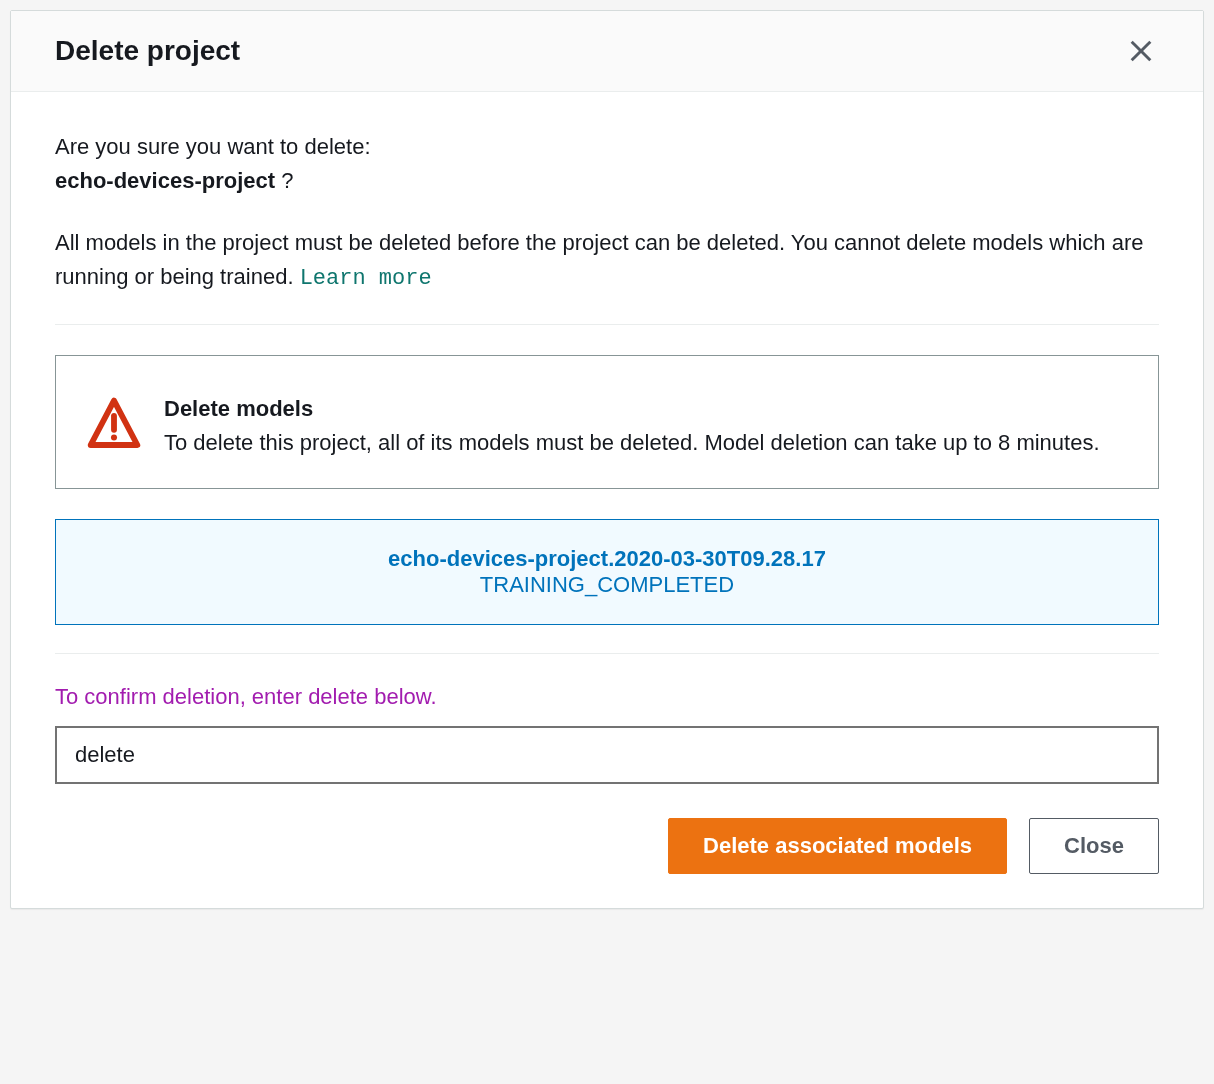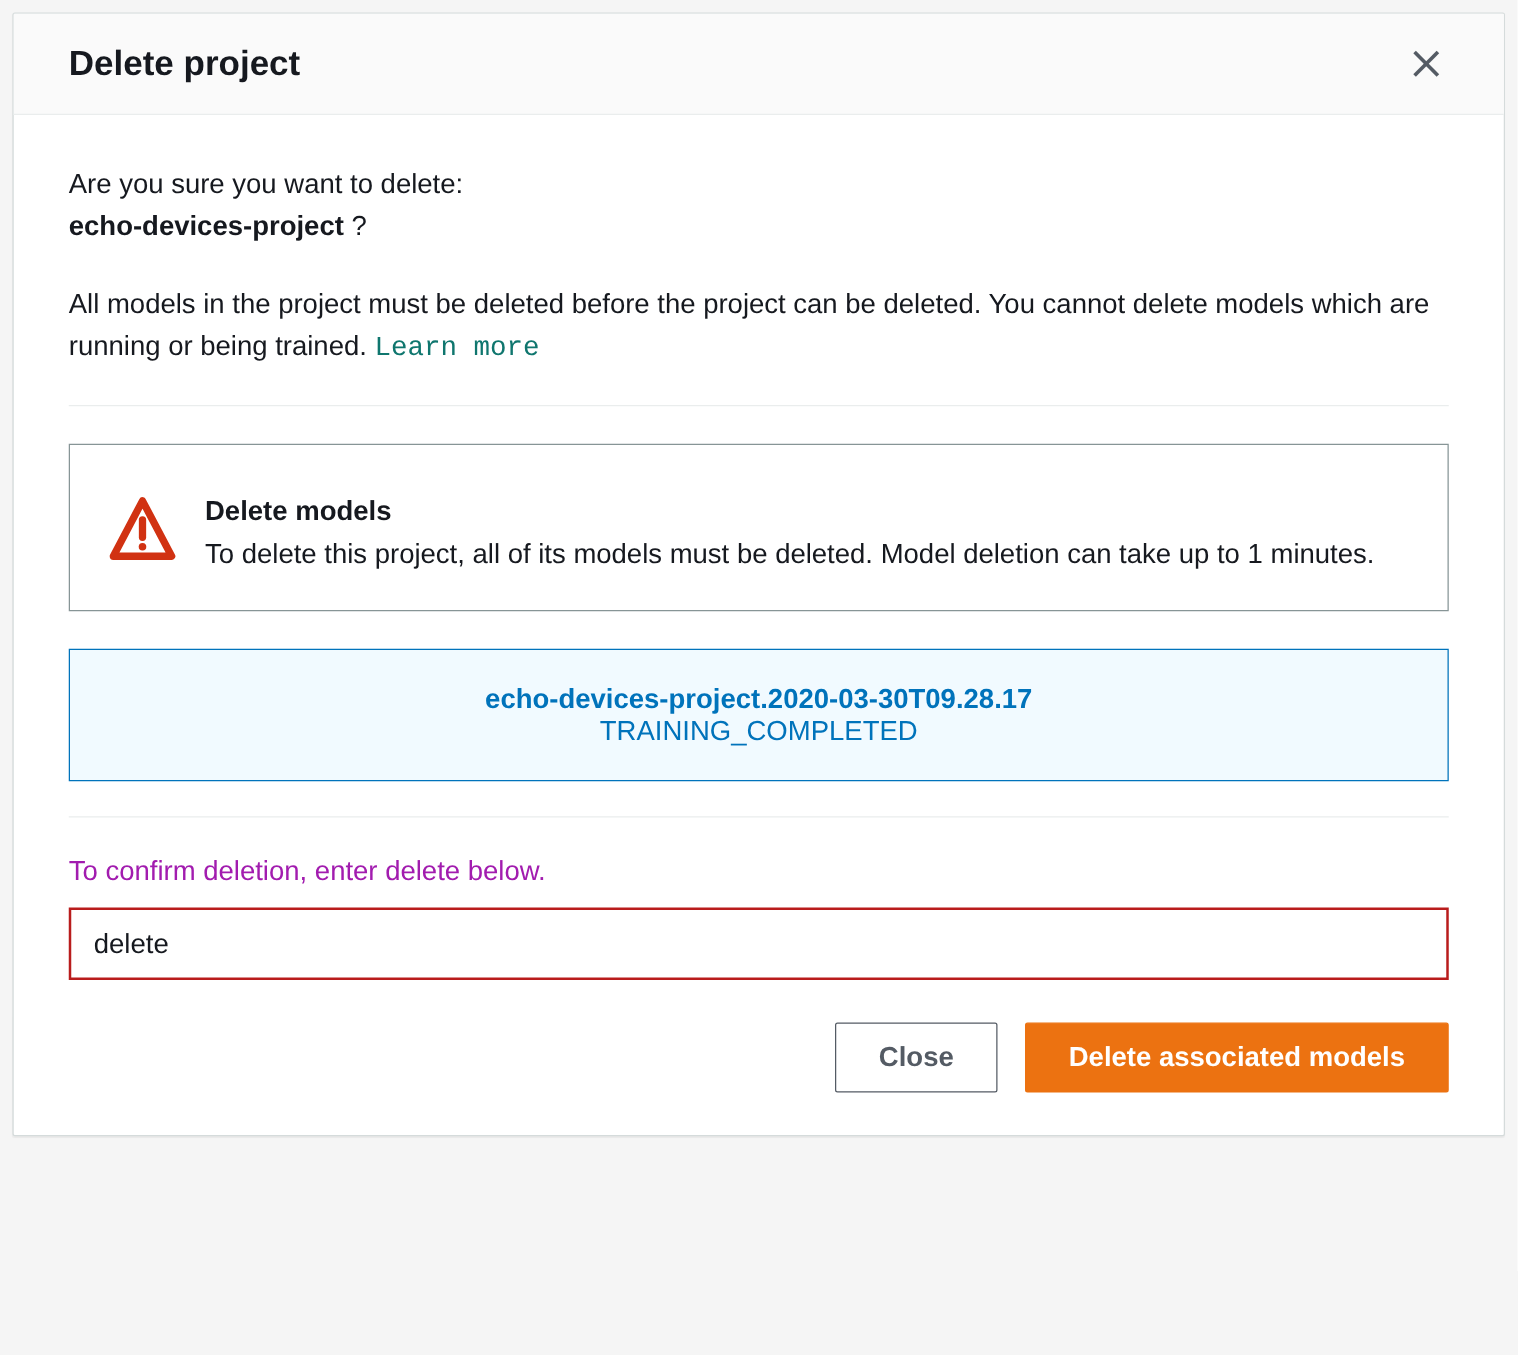--- a/index.html
+++ b/index.html
@@ -122,21 +122,21 @@
     }
     .confirm-label {
       font-size: 22px;
       color: #a21caf;
       margin-bottom: 16px;
     }
     .text-input {
       width: 100%;
       padding: 14px 18px;
       font-size: 22px;
-      border: 2px solid #b91c1c;
+      border: 2px solid #737373;
       color: #16191f;
       outline: none;
       font-family: inherit;
     }
     .modal-footer {
       padding: 34px 44px 34px 44px;
       display: flex;
       justify-content: flex-end;
       gap: 22px;
     }
@@ -191,32 +191,32 @@
     <div class="alert-box">
       <div class="alert-icon">
         <svg viewBox="0 0 48 48">
           <path d="M24 4 L44 42 L4 42 Z" fill="none" stroke="#d13212" stroke-width="5" stroke-linejoin="round"></path>
           <line x1="24" y1="17" x2="24" y2="29" stroke="#d13212" stroke-width="5" stroke-linecap="round"></line>
           <circle cx="24" cy="35.5" r="2.6" fill="#d13212"></circle>
         </svg>
       </div>
       <div class="alert-content">
         <div class="alert-title">Delete models</div>
-        <div class="alert-desc">To delete this project, all of its models must be deleted. Model deletion can take up to 1 minutes.</div>
+        <div class="alert-desc">To delete this project, all of its models must be deleted. Model deletion can take up to 8 minutes.</div>
       </div>
     </div>
 
     <div class="model-row">
       <span class="model-name">echo-devices-project.2020-03-30T09.28.17</span>
       <span class="model-status">TRAINING_COMPLETED</span>
     </div>
 
     <hr class="divider">
 
     <div class="confirm-label">To confirm deletion, enter delete below.</div>
     <input type="text" class="text-input" value="delete" style="">
   </div>
 
   <div class="modal-footer">
+    <button class="btn btn-primary">Delete associated models</button>
     <button class="btn btn-secondary">Close</button>
-    <button class="btn btn-primary">Delete associated models</button>
   </div>
 </div>
 
 </body></html>

